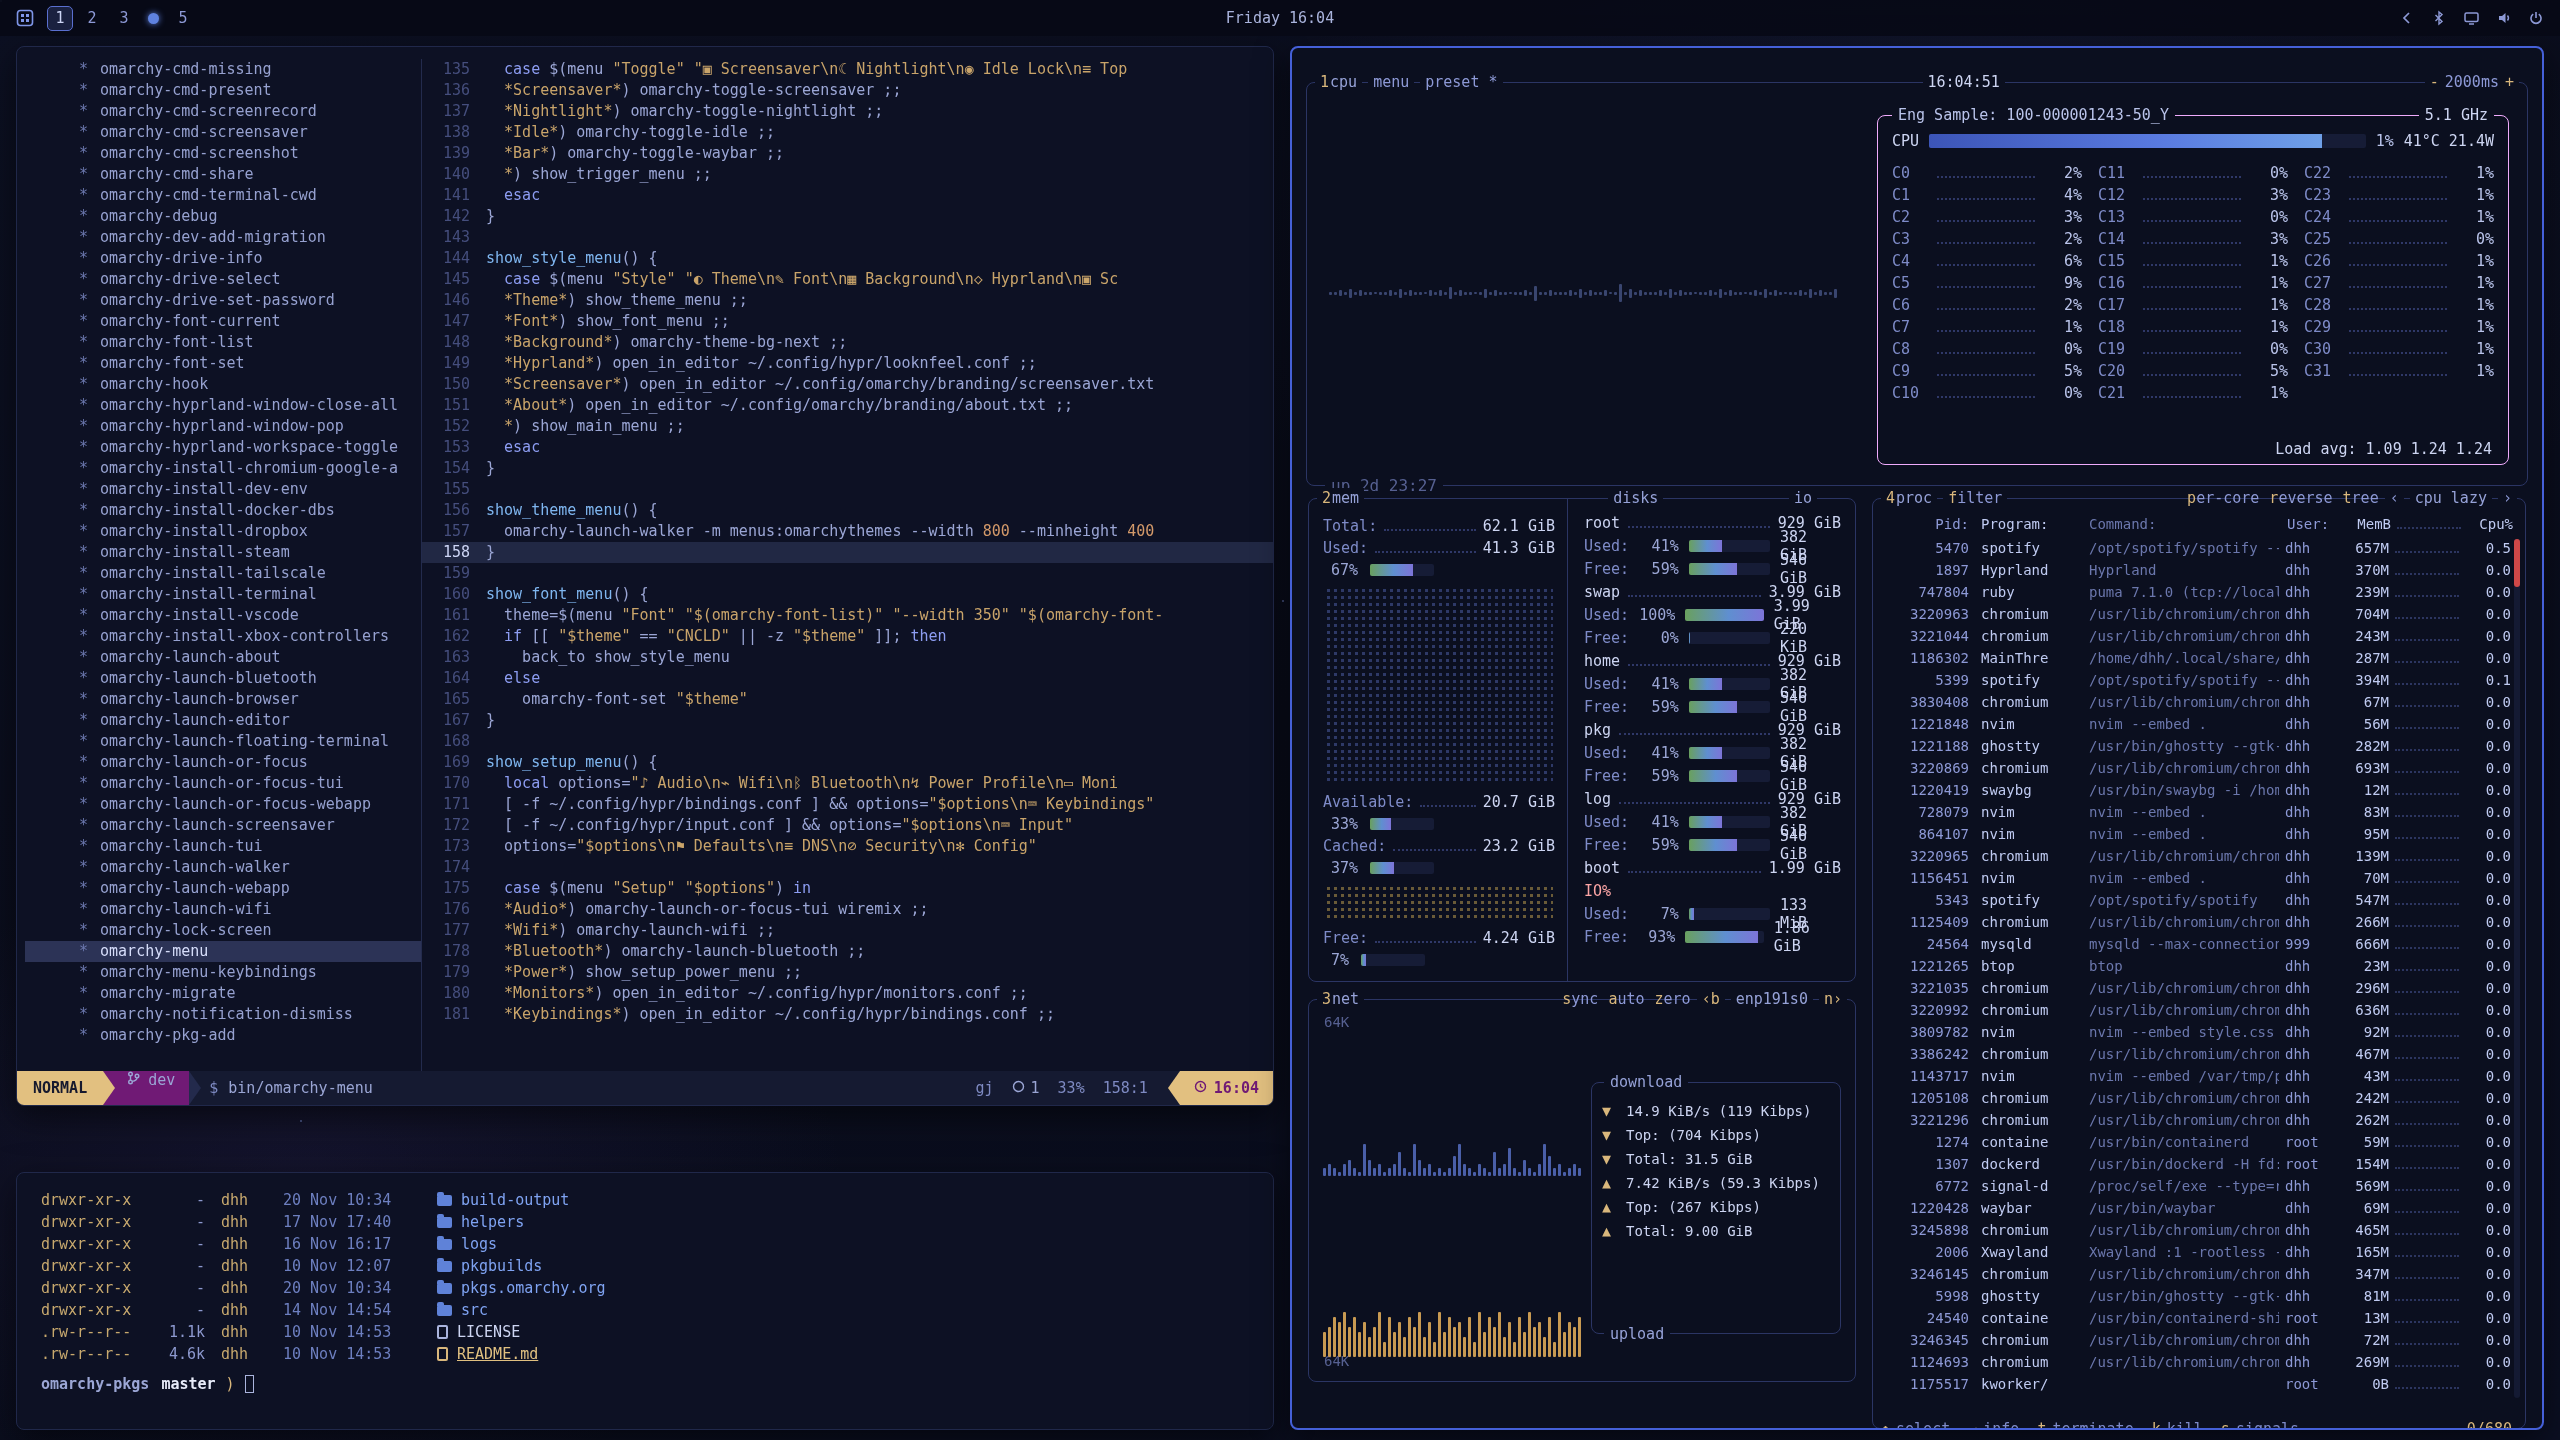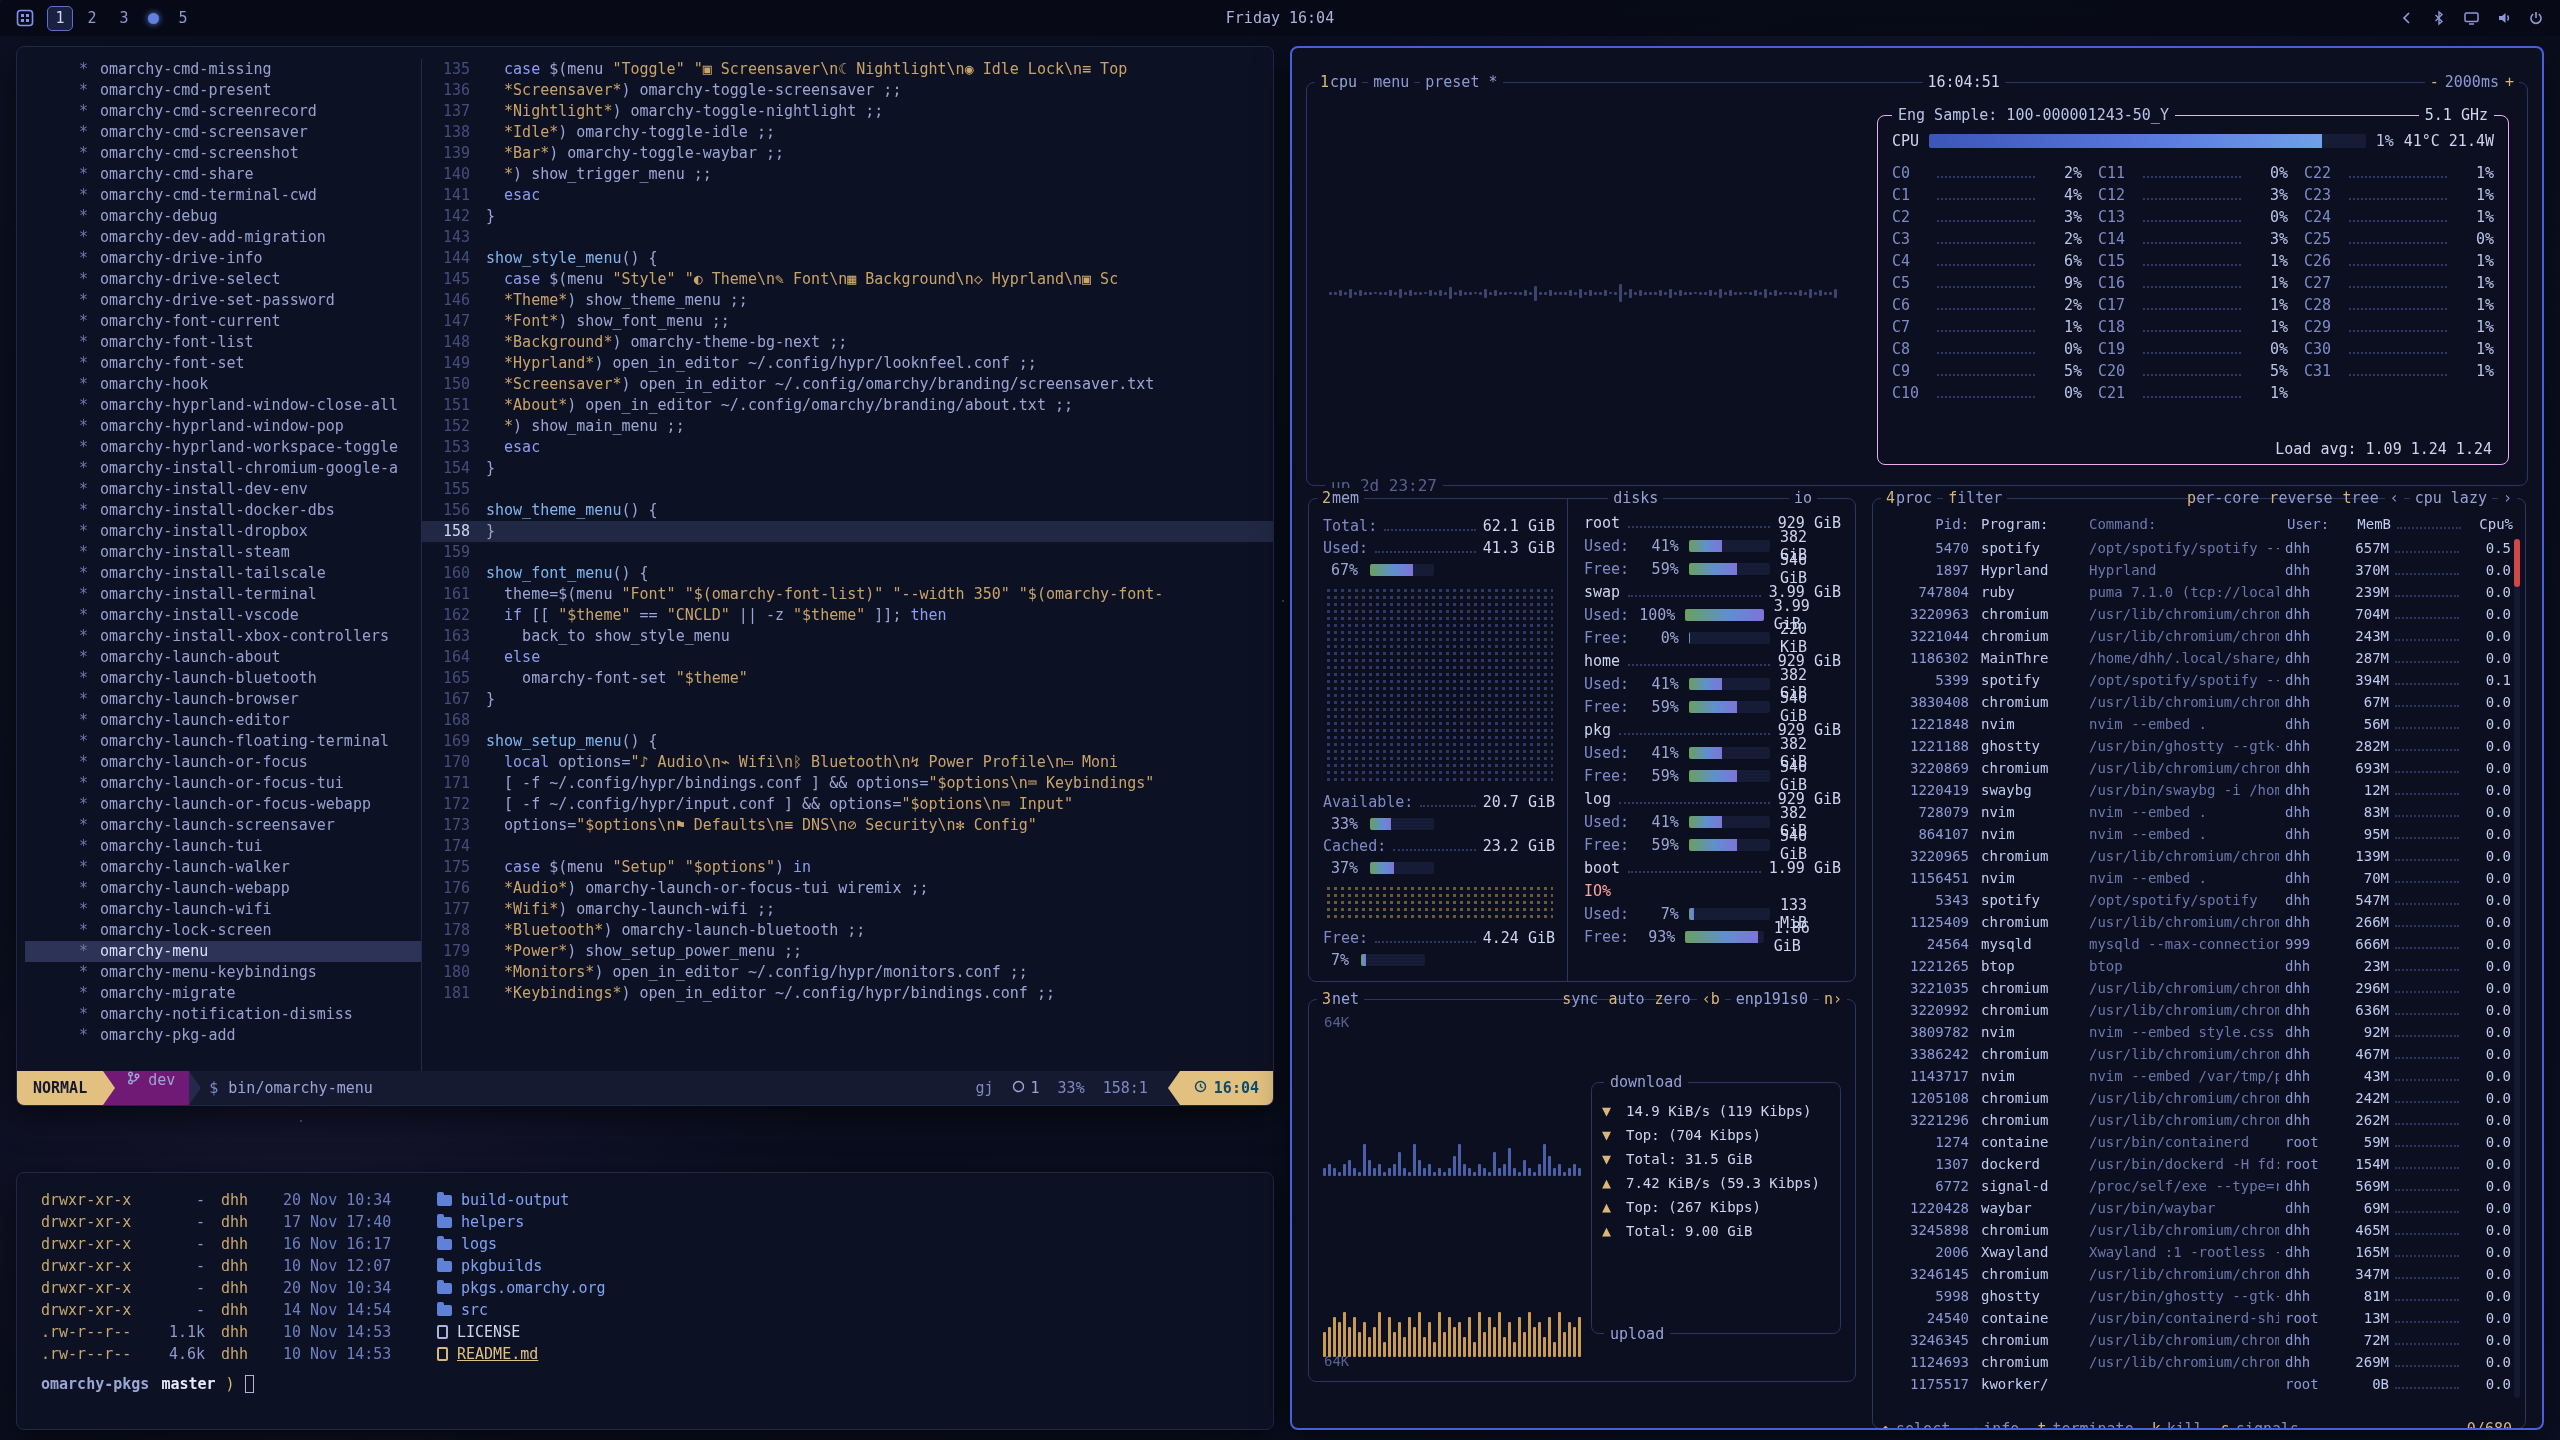--- a/index.html
+++ b/index.html
@@ -44,21 +44,21 @@
 .tk-k{color:#8d9df2}.tk-f{color:#7fb6f0}.tk-s{color:#c9a46a}.tk-n{color:#d49a6a}.tk-p{color:#9ba6d5}
 .statusline{position:absolute;left:0;right:0;bottom:0;height:34px;background:#151a31;display:flex;align-items:center;font-size:15px;color:#7e8ac2}
 .sl-mode{background:#e2c080;color:#16192e;font-weight:bold;padding:0 16px;height:34px;line-height:34px}
 .sl-git{position:relative;background:#701a75;height:34px;display:flex;align-items:flex-start;gap:8px;padding:0 14px 0 24px;margin-right:20px;color:#9aa5d4}
 .sl-git::before{content:"";position:absolute;left:0;top:0;border-top:17px solid transparent;border-bottom:17px solid transparent;border-left:12px solid #e2c080}
 .sl-git::after{content:"";position:absolute;right:-12px;top:0;border-top:17px solid transparent;border-bottom:17px solid transparent;border-left:12px solid #232a4c}
 .sl-file{display:flex;gap:10px;color:#9aa5d4}
 .sl-file .dollar{color:#7e8ac2}
 .sl-right{margin-left:auto;display:flex;align-items:center;gap:18px}
 .diag{display:flex;align-items:center;gap:6px;color:#9aa5d4}
-.sl-time{background:#e2c080;color:#0c4a6e;font-weight:bold;height:34px;display:flex;align-items:center;gap:7px;padding:0 14px;position:relative;margin-left:14px}
+.sl-time{background:#e2c080;color:#701a75;font-weight:bold;height:34px;display:flex;align-items:center;gap:7px;padding:0 14px;position:relative;margin-left:14px}
 .sl-time::before{content:"";position:absolute;left:-12px;top:0;border-top:17px solid transparent;border-bottom:17px solid transparent;border-right:12px solid #e2c080}
 
 #win-term{padding:16px 24px;font-size:15px}
 .trow{display:flex;height:22px;align-items:center;white-space:pre}
 .tperms{width:112px;color:#c8a96e}
 .tsize{width:52px;text-align:right;color:#8d99cf}
 .tuser{width:62px;padding-left:16px;color:#c8a96e}
 .tdate{width:156px;padding-left:16px;color:#6d7fc0}
 .tname{padding-left:14px;display:flex;align-items:center;color:#7fa3f2}
 .tname.file{color:#cdd5f2}
@@ -285,20 +285,21 @@
         <div class="code-line"><span class="lnum">147</span><span class="ltext"><span class="tk-s">  *Font*</span><span class="tk-p">) show_font_menu ;;</span></span></div>
         <div class="code-line"><span class="lnum">148</span><span class="ltext"><span class="tk-s">  *Background*</span><span class="tk-p">) omarchy-theme-bg-next ;;</span></span></div>
         <div class="code-line"><span class="lnum">149</span><span class="ltext"><span class="tk-s">  *Hyprland*</span><span class="tk-p">) open_in_editor ~/.config/hypr/looknfeel.conf ;;</span></span></div>
         <div class="code-line"><span class="lnum">150</span><span class="ltext"><span class="tk-s">  *Screensaver*</span><span class="tk-p">) open_in_editor ~/.config/omarchy/branding/screensaver.txt</span></span></div>
         <div class="code-line"><span class="lnum">151</span><span class="ltext"><span class="tk-s">  *About*</span><span class="tk-p">) open_in_editor ~/.config/omarchy/branding/about.txt ;;</span></span></div>
         <div class="code-line"><span class="lnum">152</span><span class="ltext"><span class="tk-s">  *</span><span class="tk-p">) show_main_menu ;;</span></span></div>
         <div class="code-line"><span class="lnum">153</span><span class="ltext"><span class="tk-k">  esac</span></span></div>
         <div class="code-line"><span class="lnum">154</span><span class="ltext"><span class="tk-p">}</span></span></div>
         <div class="code-line"><span class="lnum">155</span><span class="ltext"></span></div>
         <div class="code-line"><span class="lnum">156</span><span class="ltext"><span class="tk-f">show_theme_menu</span><span class="tk-p">() {</span></span></div>
+        <div class="code-line"><span class="lnum">157</span><span class="ltext"><span class="tk-p">  omarchy-launch-walker -m menus:omarchythemes --width </span><span class="tk-n">800</span><span class="tk-p"> --minheight </span><span class="tk-n">400</span></span></div>
         <div class="code-line cur"><span class="lnum">158</span><span class="ltext"><span class="tk-p">}</span></span></div>
         <div class="code-line"><span class="lnum">159</span><span class="ltext"></span></div>
         <div class="code-line"><span class="lnum">160</span><span class="ltext"><span class="tk-f">show_font_menu</span><span class="tk-p">() {</span></span></div>
         <div class="code-line"><span class="lnum">161</span><span class="ltext"><span class="tk-p">  theme=$(menu </span><span class="tk-s">"Font" "$(omarchy-font-list)" "--width 350" "$(omarchy-font-</span></span></div>
         <div class="code-line"><span class="lnum">162</span><span class="ltext"><span class="tk-k">  if </span><span class="tk-p">[[ </span><span class="tk-s">"$theme"</span><span class="tk-p"> == </span><span class="tk-s">"CNCLD"</span><span class="tk-p"> || -z </span><span class="tk-s">"$theme"</span><span class="tk-p"> ]]; </span><span class="tk-k">then</span></span></div>
         <div class="code-line"><span class="lnum">163</span><span class="ltext"><span class="tk-p">    back_to show_style_menu</span></span></div>
         <div class="code-line"><span class="lnum">164</span><span class="ltext"><span class="tk-k">  else</span></span></div>
         <div class="code-line"><span class="lnum">165</span><span class="ltext"><span class="tk-p">    omarchy-font-set </span><span class="tk-s">"$theme"</span></span></div>
         <div class="code-line"><span class="lnum">167</span><span class="ltext"><span class="tk-p">}</span></span></div>
         <div class="code-line"><span class="lnum">168</span><span class="ltext"></span></div>

